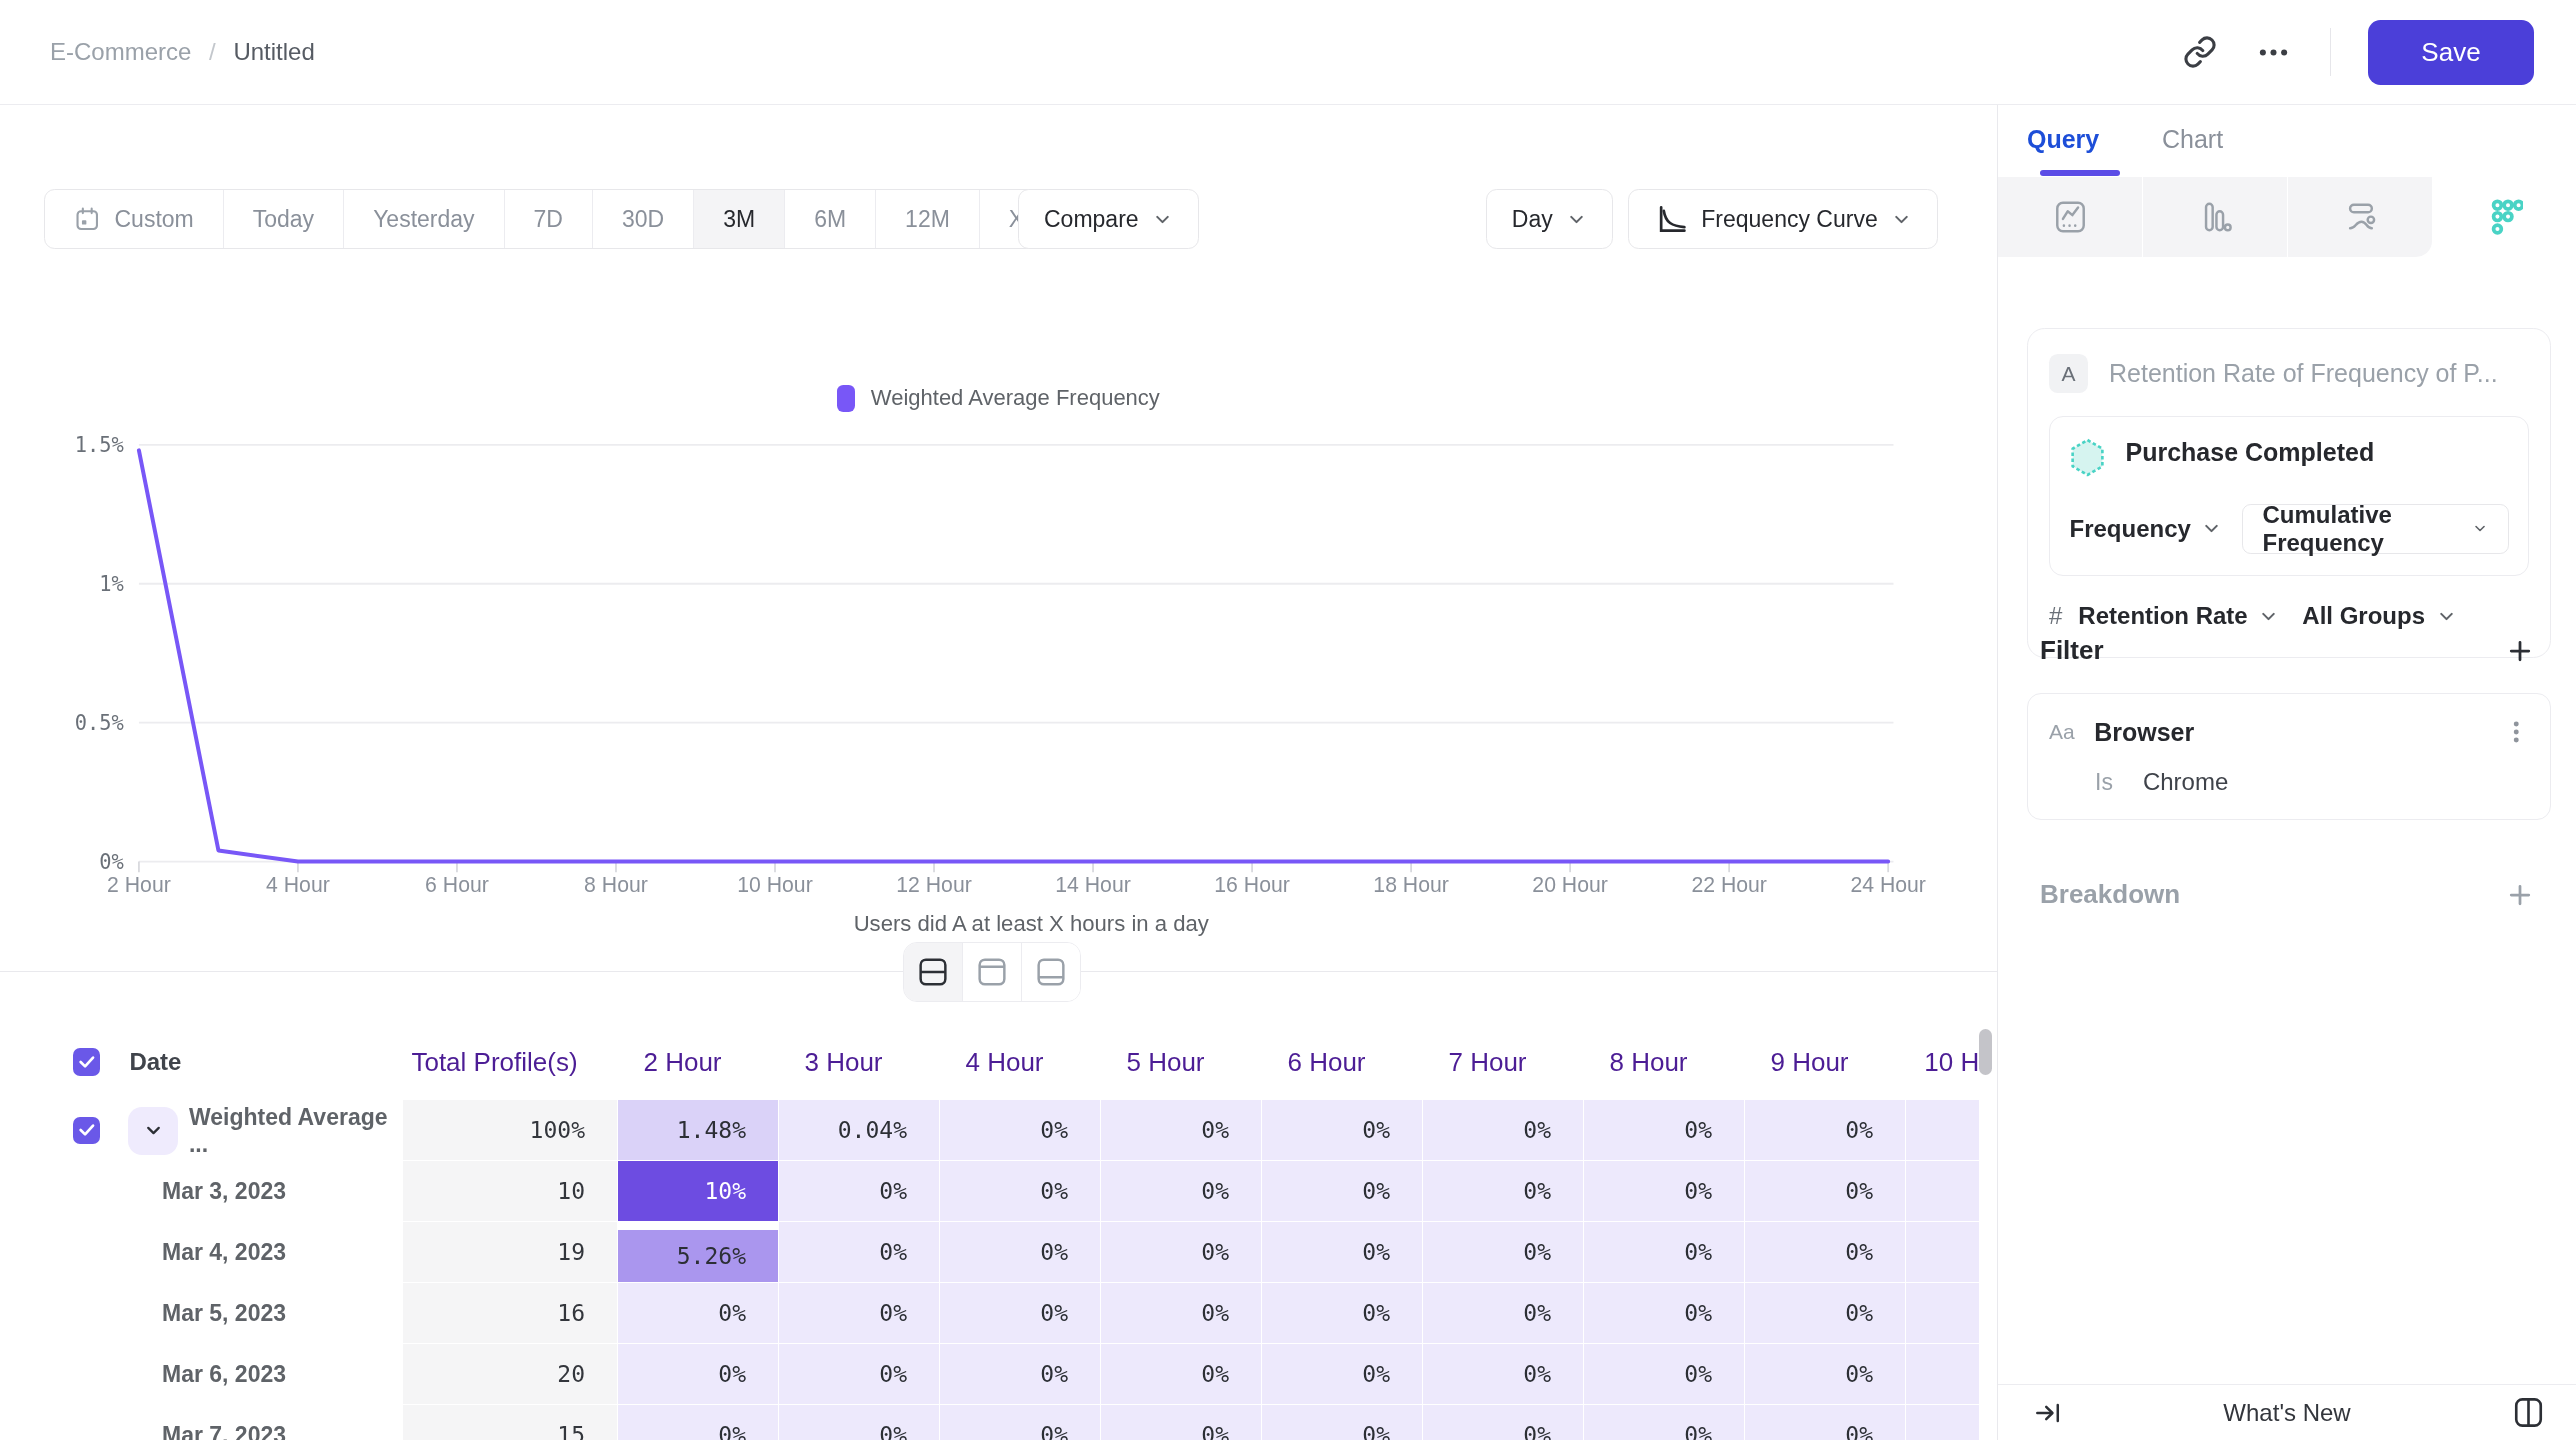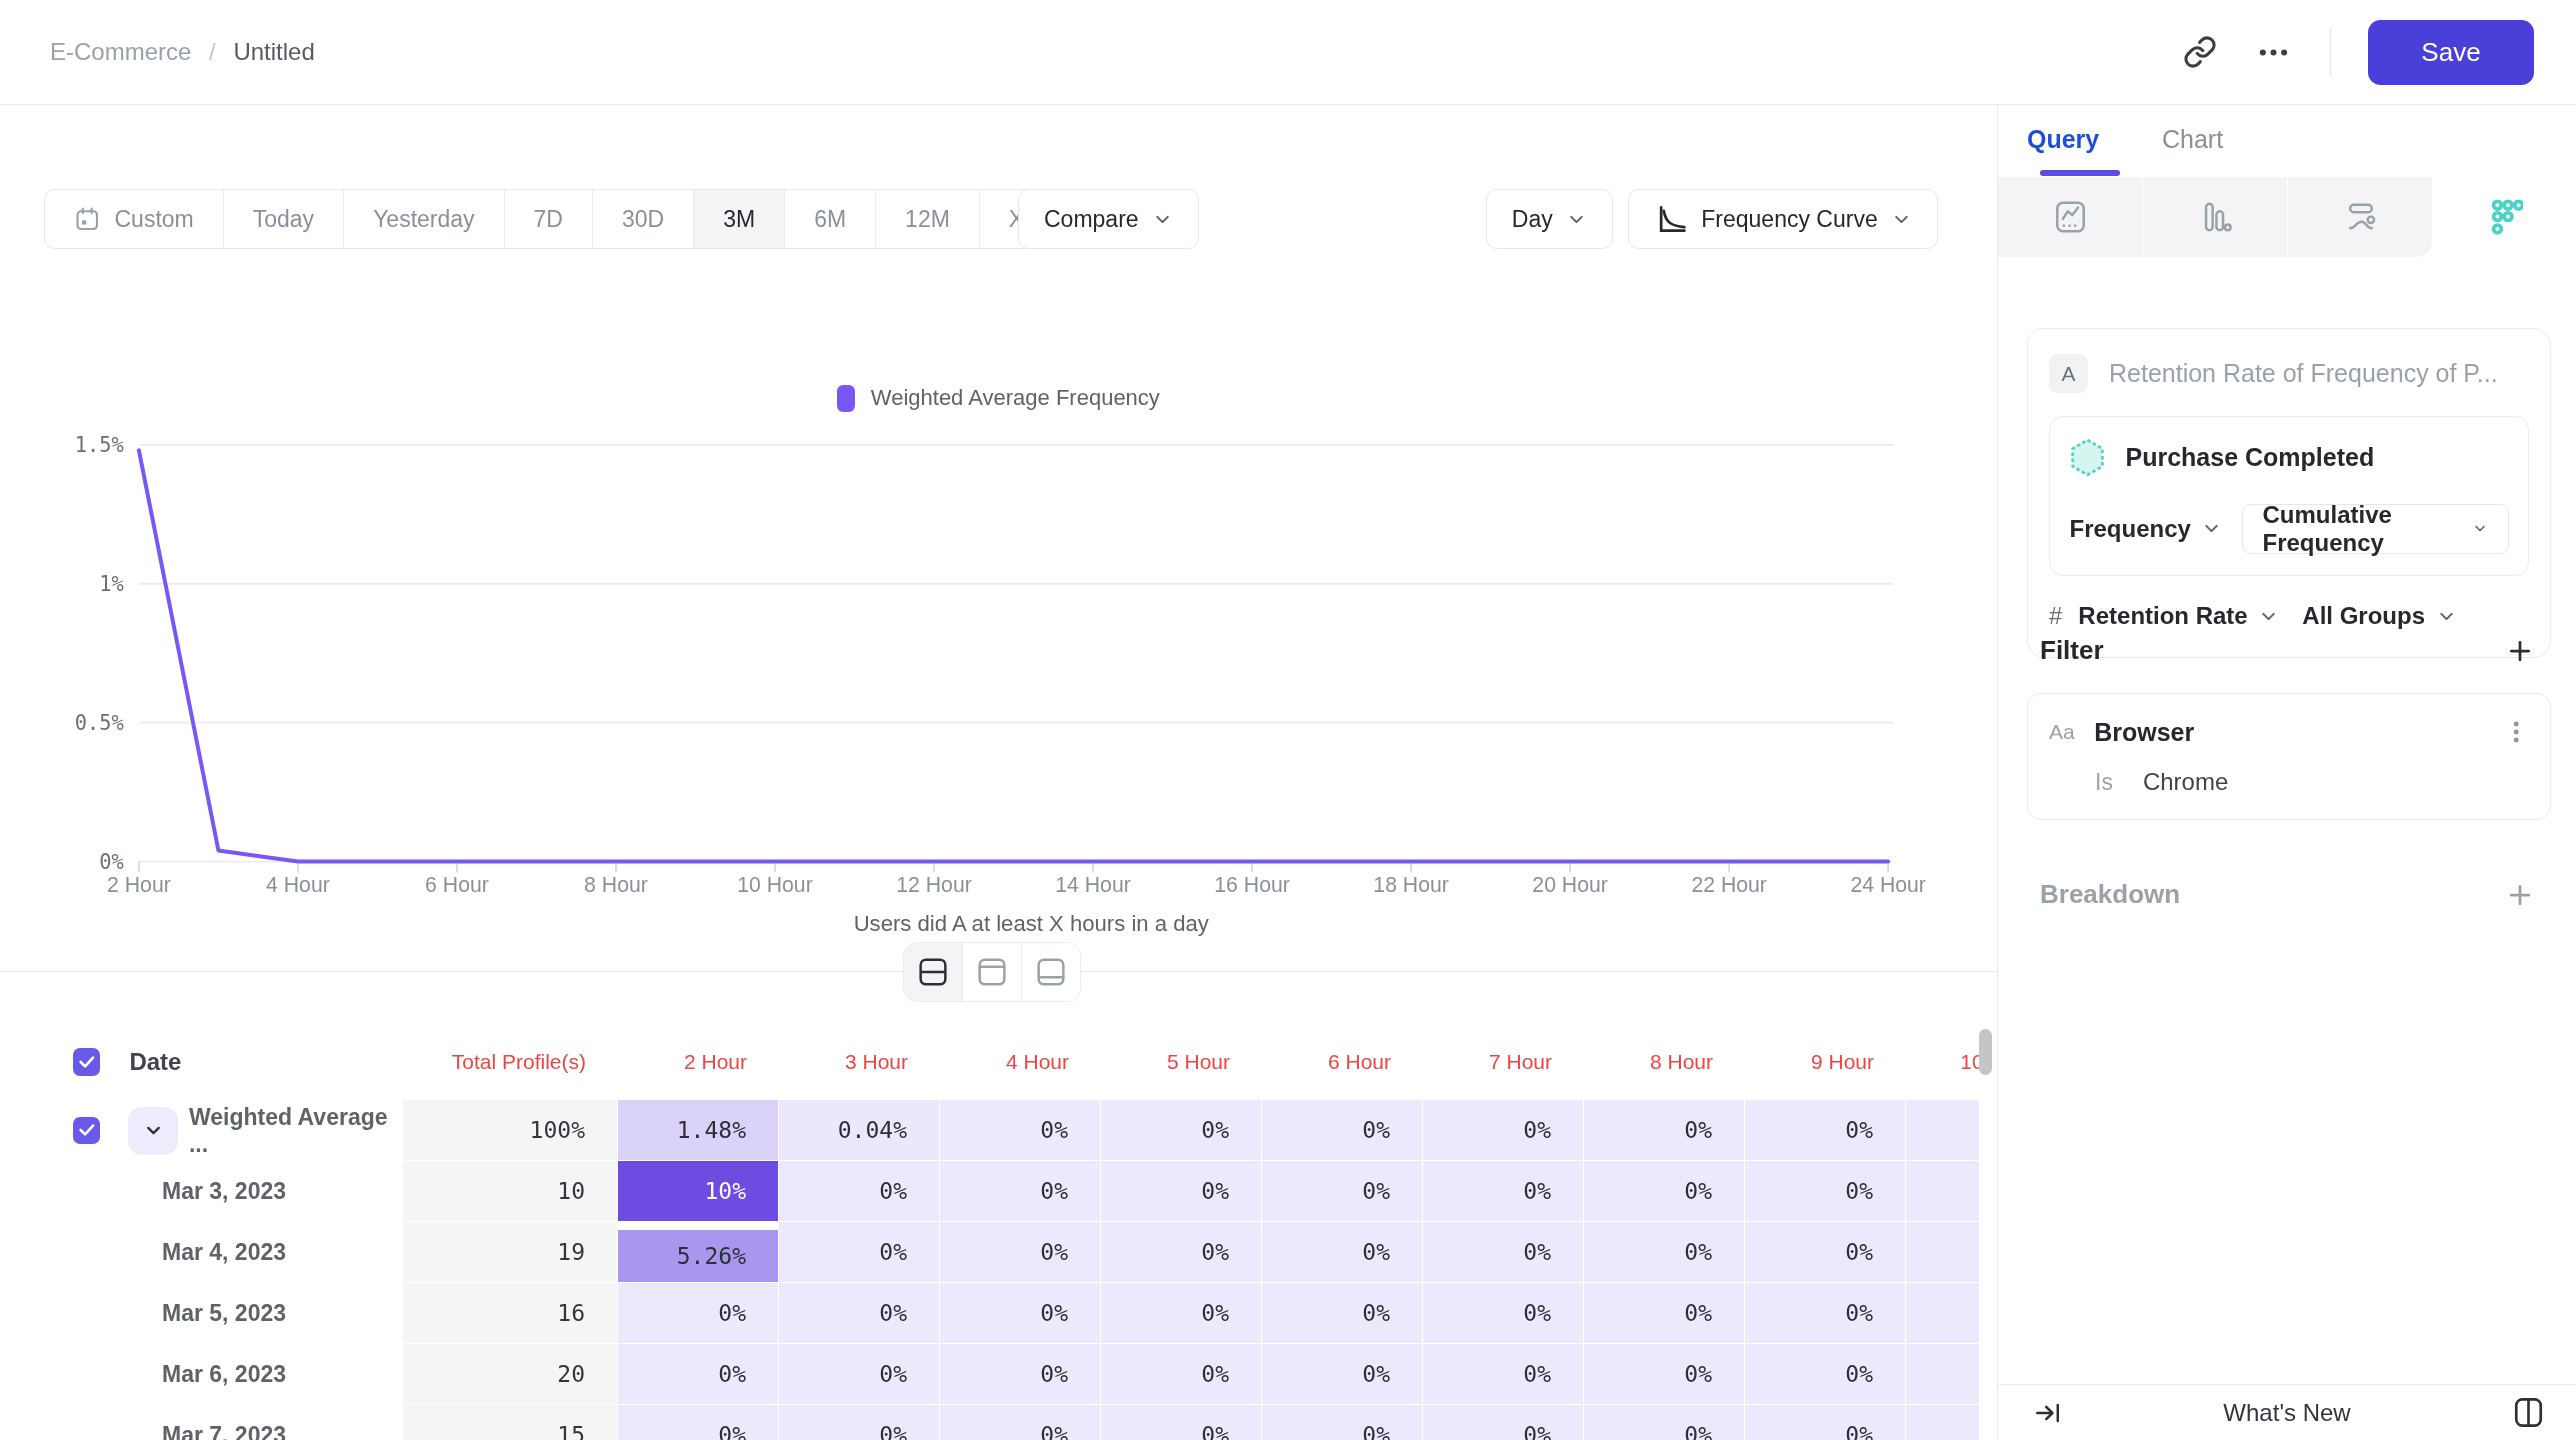--- a/index.html
+++ b/index.html
@@ -47,21 +47,21 @@
   .toggle-btn.active{background:#f4f4f6;}
 
   
   .table-wrap{position:absolute;top:920px;left:0;width:1979px;height:520px;overflow:hidden;}
   .t-row{display:flex;width:2066px;}
   .t-head{height:76px;align-items:center;}
   .col-date{width:403px;box-sizing:border-box;flex:none;font-weight:bold;}
   .col-total{width:215px;box-sizing:border-box;flex:none;}
   .col-hour{width:161px;box-sizing:border-box;flex:none;}
   .h-date{display:flex;align-items:center;gap:29px;padding-left:73px;font-size:24px;color:#40444b;}
-  .h-cell{font-size:21px;color:#ef4444;text-align:right;padding-right:32px;white-space:nowrap;overflow:hidden;}
+  .h-cell{font-size:26px;color:#4c1d95;text-align:center;padding-right:32px;white-space:nowrap;overflow:hidden;}
   .b-row{height:61px;}
   .c-date{display:flex;align-items:center;font-size:23px;color:#5f6368;background:#fff;}
   .c-total{background:#f5f5f6;border-bottom:1.8px solid #fff;border-right:1.8px solid #fff;display:flex;justify-content:flex-end;align-items:center;padding-right:32px;font-family:"DejaVu Sans Mono",monospace;font-size:23px;color:#33363c;}
   .c-val{border-bottom:1.8px solid #fff;border-right:1.8px solid #fff;display:flex;justify-content:flex-end;align-items:center;padding-right:32px;font-family:"DejaVu Sans Mono",monospace;font-size:23px;color:#2c2f35;}
   .checkbox{width:27.4px;height:27.4px;border-radius:7px;background:#6A58E8;display:flex;align-items:center;justify-content:center;flex:none;cursor:pointer;}
   .expander{width:50px;height:48px;border-radius:14px;background:#EFEBFD;display:flex;align-items:center;justify-content:center;margin-left:28px;flex:none;cursor:pointer;}
   .sum-label{margin-left:10.6px;color:#5f6368;}
   .date-label{padding-left:162px;}
   .v-scroll{position:absolute;left:1979px;top:925px;width:13.3px;height:46px;border-radius:7px;background:#c4c4c9;cursor:pointer;}
 
@@ -75,21 +75,21 @@
   .type-strip{display:flex;height:80px;}
   .type-tab{width:145px;background:#f4f4f6;display:flex;align-items:center;justify-content:center;border-right:1.8px solid #fff;cursor:pointer;}
   .type-tab.third{border-right:none;border-bottom-right-radius:16px;}
   .type-tab.active{background:#fff;border-right:none;}
 
   .q-card{position:absolute;left:29px;top:224px;width:524px;border:0.9px solid #ececf0;border-radius:17.7px;padding:25px 21px 26.5px 21px;box-sizing:border-box;background:#fff;}
   .q-step{display:flex;align-items:center;gap:21px;}
   .step-badge{width:39px;height:39px;border-radius:8.8px;background:#f1f2f4;color:#6a7078;font-size:21px;display:flex;align-items:center;justify-content:center;flex:none;}
   .step-title{font-size:25px;color:#9aa1a9;white-space:nowrap;}
   .q-event-card{margin-top:23px;border:0.9px solid #ececf0;border-radius:14px;padding:21px 19.5px;background:#fff;}
-  .event-row{display:flex;align-items:center;gap:21px;}
+  .event-row{display:flex;gap:21px;}
   .event-name{font-size:25px;font-weight:bold;color:#26282d;}
   .freq-row{margin-top:26.5px;display:flex;align-items:center;}
   .dd-label{display:flex;align-items:center;gap:10.6px;font-size:24px;font-weight:bold;color:#26282d;cursor:pointer;}
   .freq-box{margin-left:19.5px;border:0.9px solid #e7e7ea;border-radius:8.8px;height:48px;padding:0 19.5px;display:flex;align-items:center;gap:12.4px;font-size:24px;font-weight:bold;color:#26282d;cursor:pointer;}
   .q-metric{margin-top:26.5px;display:flex;align-items:center;gap:16px;font-size:24px;}
   .metric-hash{color:#6a7078;}
 
   .sect-head{position:absolute;left:42px;right:41px;display:flex;justify-content:space-between;align-items:center;}
   .sect-title{font-size:26px;font-weight:bold;color:#26282d;}
   .sect-title.muted{color:#9aa1a9;}

